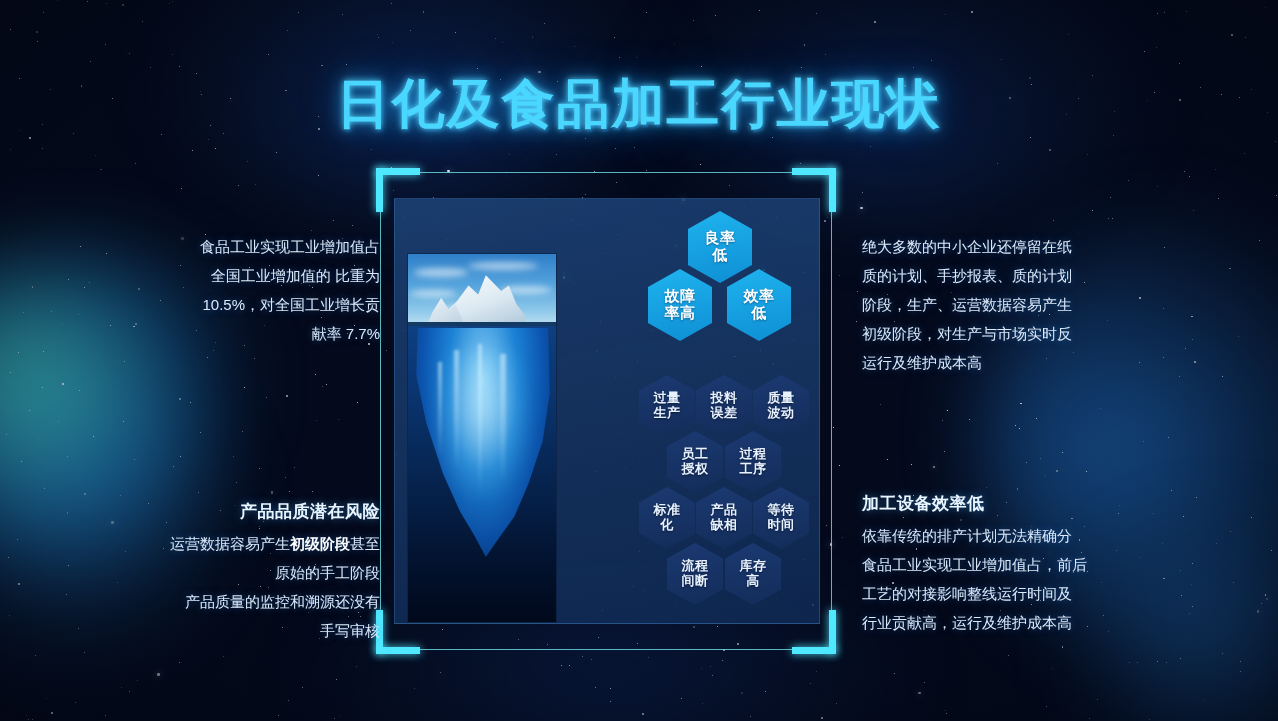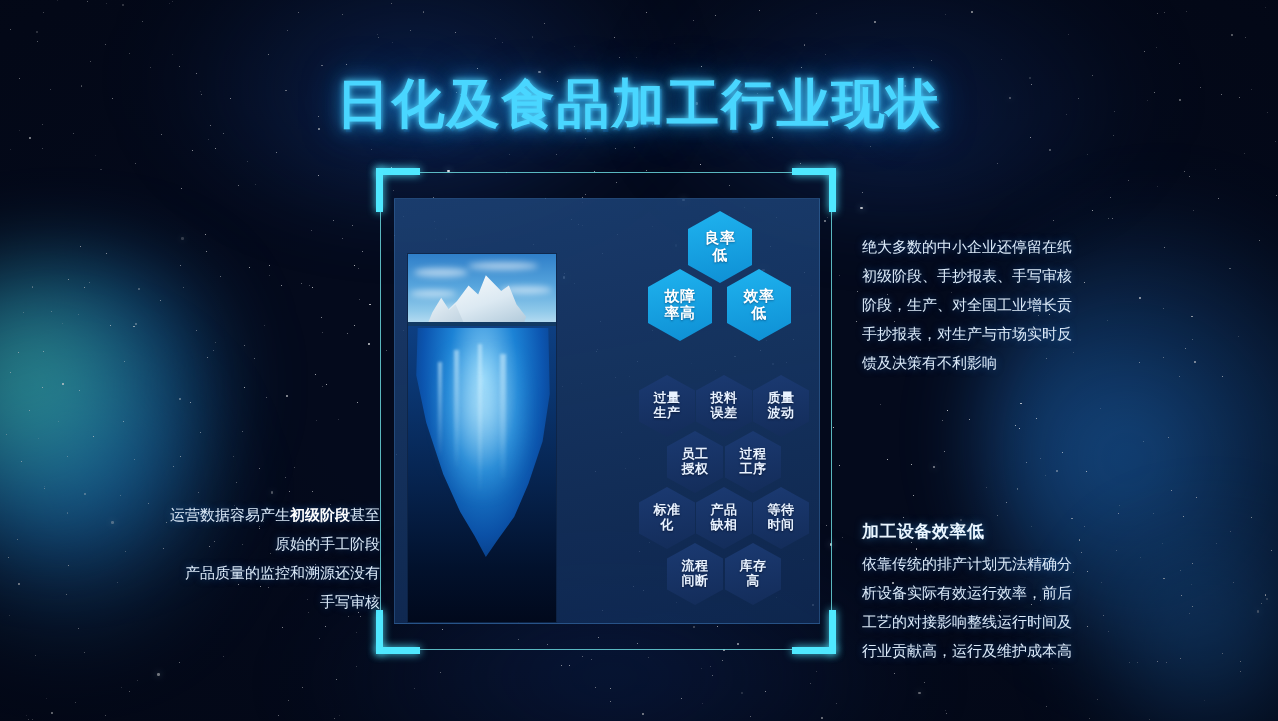--- a/index.html
+++ b/index.html
@@ -96,21 +96,21 @@
   .block h3{margin:0 0 6px 0;font-size:17px;font-weight:bold;color:#eaf6ff;
       text-shadow:0 0 8px rgba(60,160,240,.55);letter-spacing:.5px;}
   .block p{margin:0;font-size:15px;line-height:29px;color:#dceaf8;
       text-shadow:0 0 7px rgba(40,120,220,.5);}
   .block p b{font-weight:bold;color:#ffffff;}
   .left-block{width:238px;text-align:right;}
   .right-block{width:250px;text-align:left;}
   .lb1{left:142px;top:232px;}
   .lb2{left:142px;top:500px;}
   .rb1{left:862px;top:232px;}
-  .rb2{left:862px;top:520px;}
+  .rb2{left:862px;top:492px;}
 </style>
 </head>
 <body>
 
 <div class="stage">
 
   <div class="bg">
     <div class="neb n5"></div>
     <div class="neb n6"></div>
     <div class="neb n7"></div>
@@ -860,44 +860,51 @@
       </div>
       <div class="hex dark" style="left: 725px; top: 543px; width: 56px; height: 62px;">
         <div>
           <span>库存</span>
           <span>高</span>
         </div>
       </div>
     </div>
 
   <div class="block left-block lb1">
+    <p>
+      <span>食品工业实现工业增加值占</span><br>
+      <span>全国工业增加值的 比重为</span><br>
+      <span>10.5%，对全国工业增长贡</span><br>
+      <span>献率 7.7%</span>
+    </p>
   </div>
 
   <div class="block left-block lb2">
+    <h3>产品品质潜在风险</h3>
     <p>
       <span>运营数据容易产生</span><b>初级阶段</b><span>甚至</span><br>
       <span>原始的手工阶段</span><br>
       <span>产品质量的监控和溯源还没有</span><br>
       <span>手写审核</span>
     </p>
   </div>
 
   <div class="block right-block rb1">
     <p>
       <span>绝大多数的中小企业还停留在纸</span><br>
-      <span>初级阶段、手抄报表、手写审核</span><br>
-      <span>阶段，生产、对全国工业增长贡</span><br>
-      <span>手抄报表，对生产与市场实时反</span><br>
-      <span>馈及决策有不利影响</span>
+      <span>质的计划、手抄报表、质的计划</span><br>
+      <span>阶段，生产、运营数据容易产生</span><br>
+      <span>初级阶段，对生产与市场实时反</span><br>
+      <span>运行及维护成本高</span>
     </p>
   </div>
 
   <div class="block right-block rb2">
     <h3>加工设备效率低</h3>
     <p>
       <span>依靠传统的排产计划无法精确分</span><br>
-      <span>析设备实际有效运行效率，前后</span><br>
+      <span>食品工业实现工业增加值占，前后</span><br>
       <span>工艺的对接影响整线运行时间及</span><br>
       <span>行业贡献高，运行及维护成本高</span>
     </p>
   </div>
 
 </div>
 
 </body></html>

